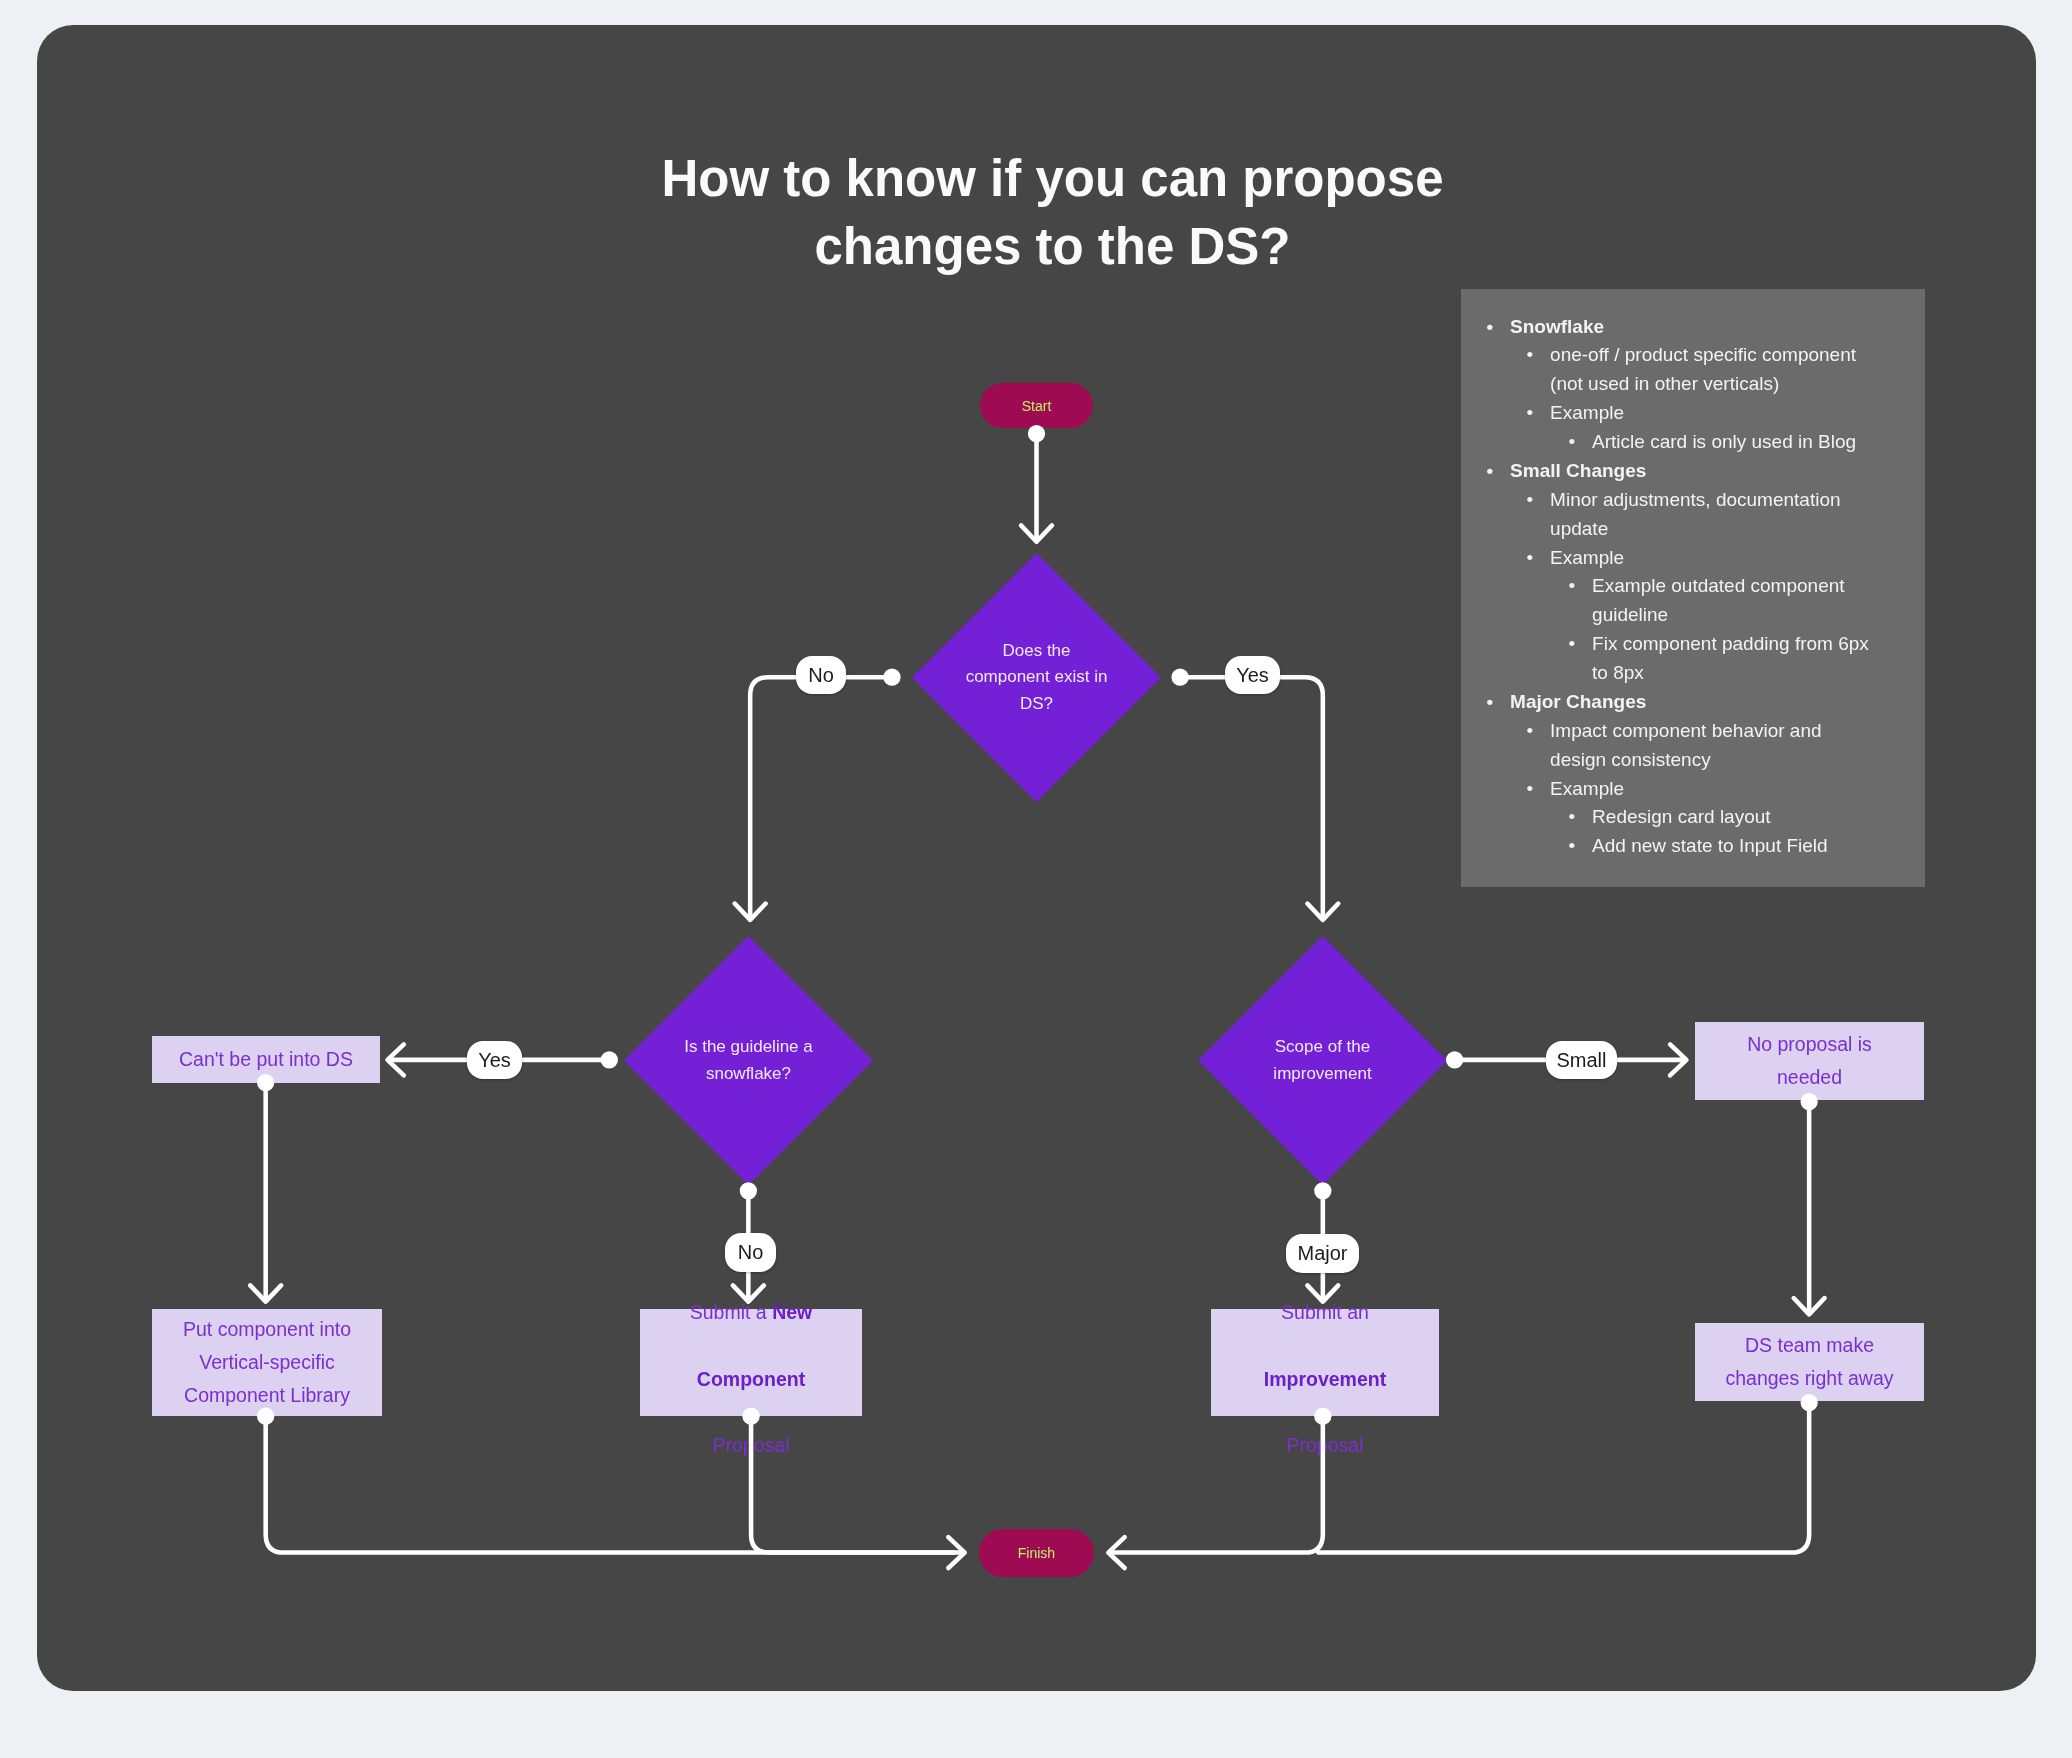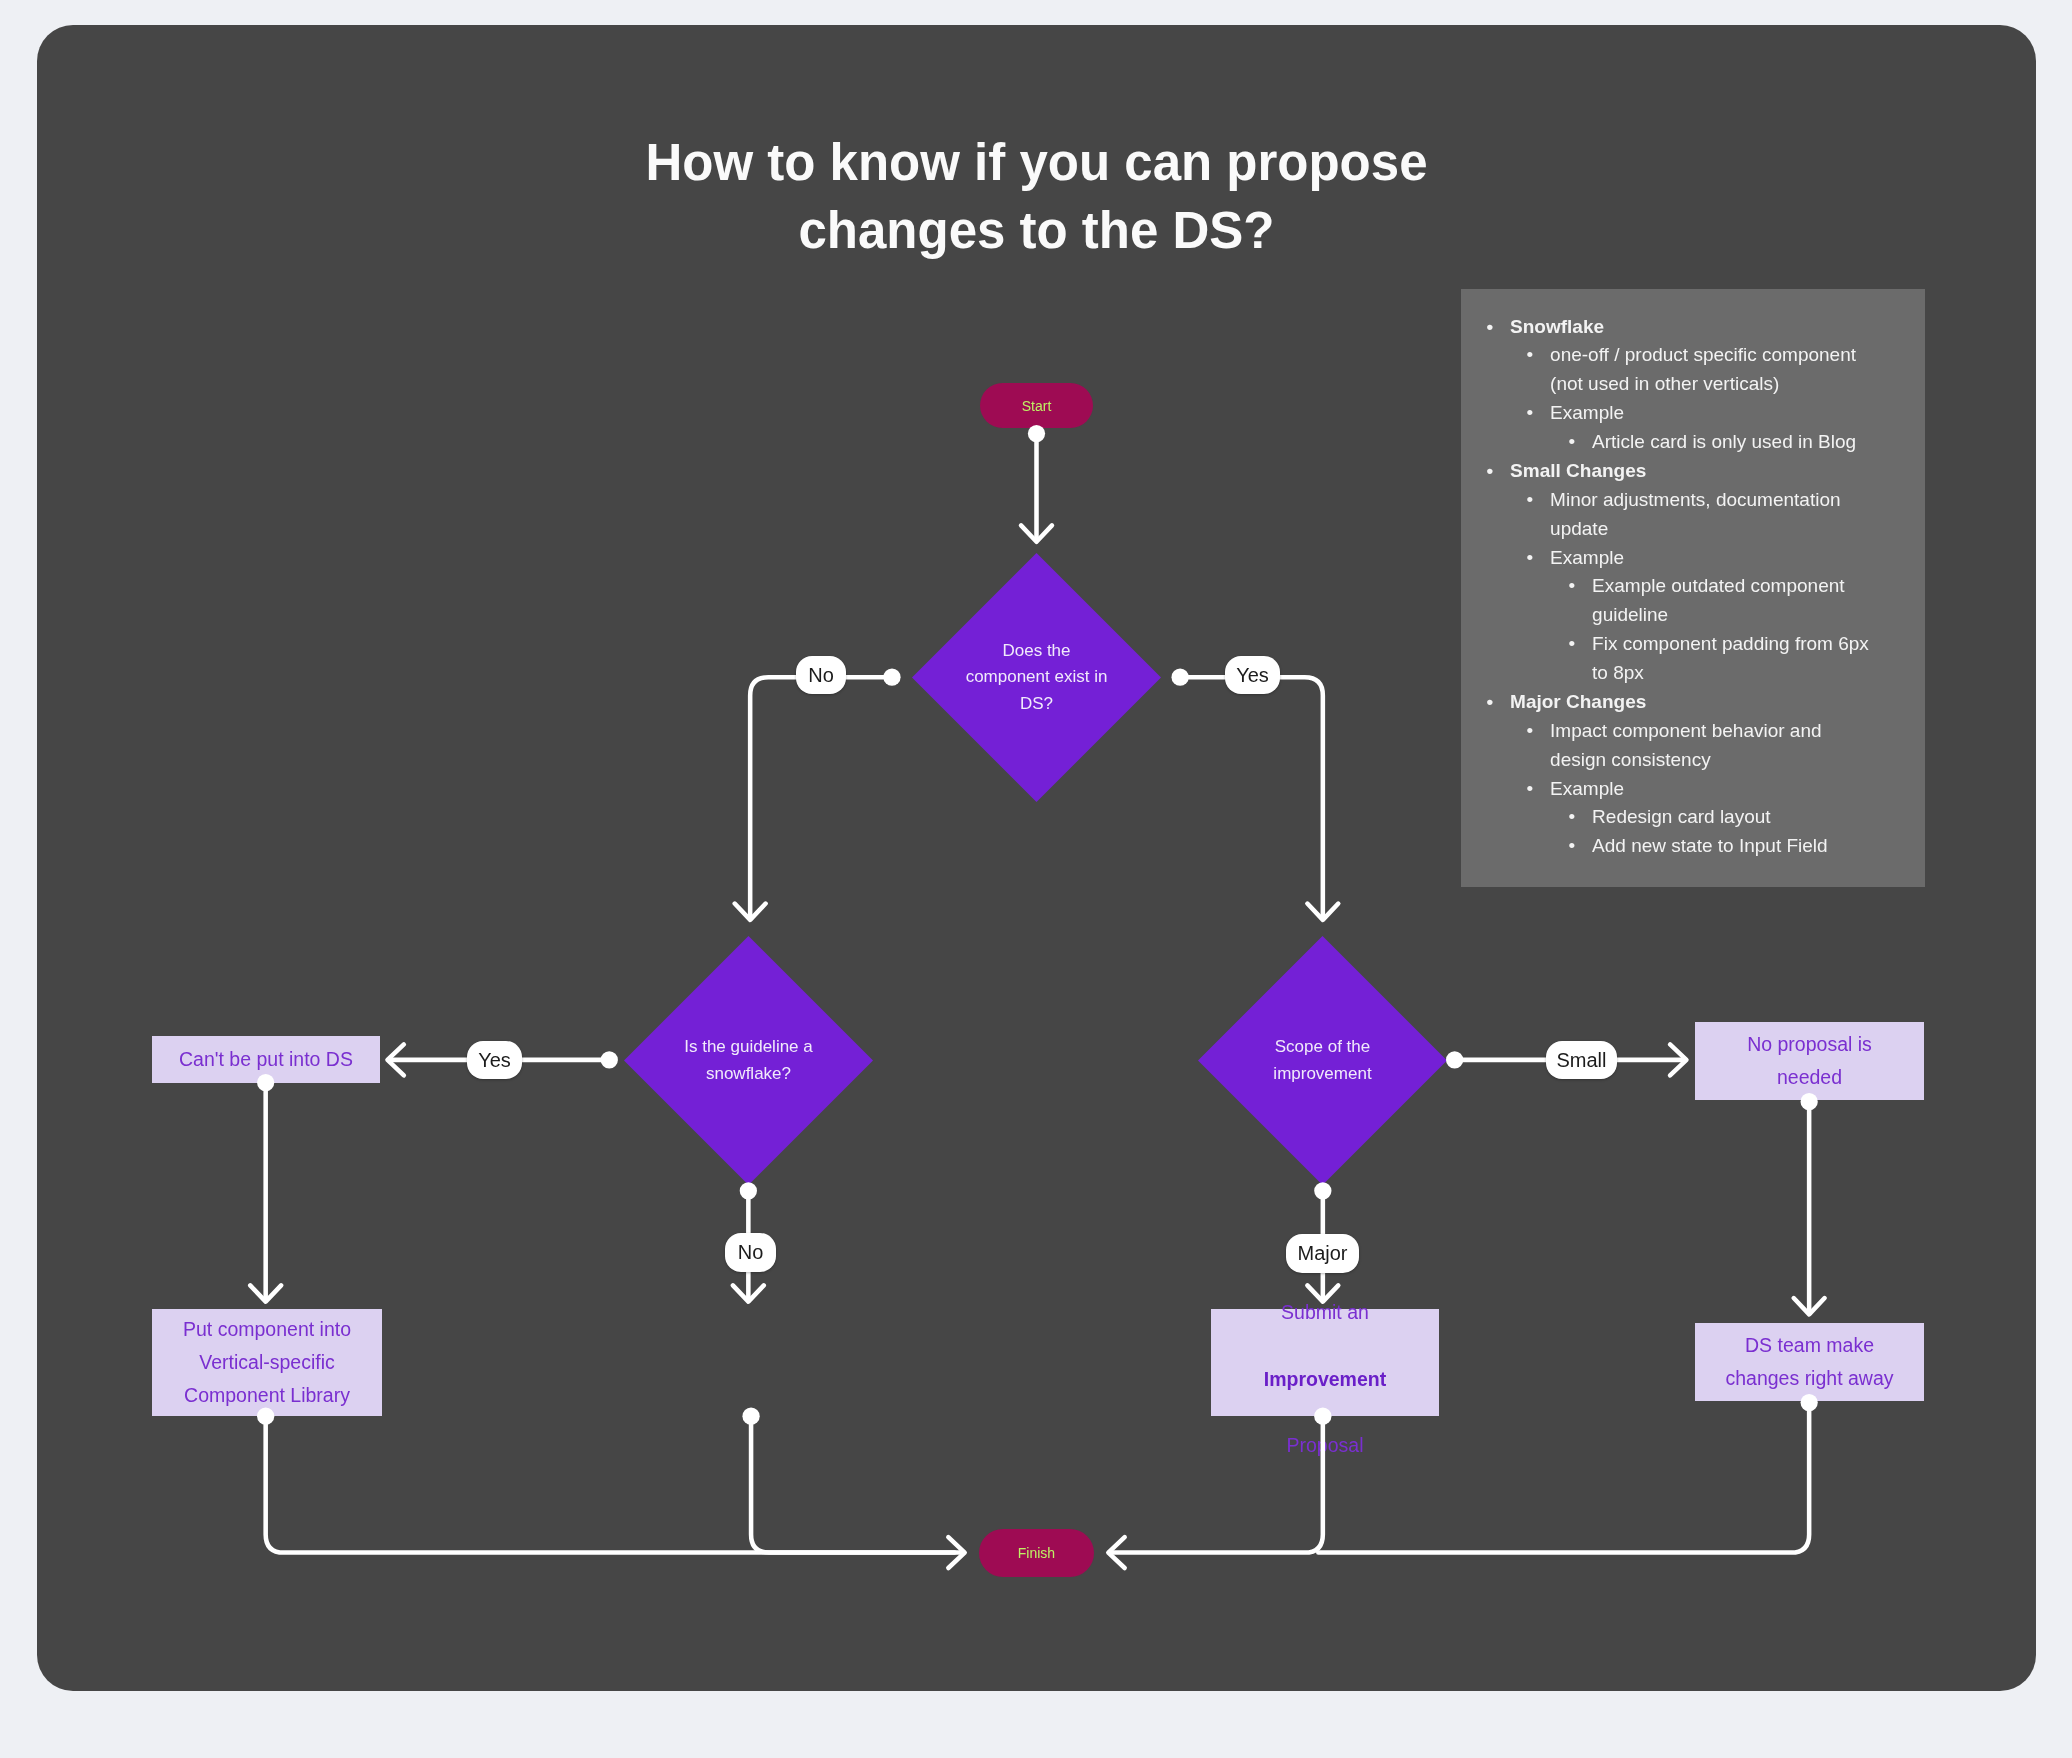--- a/index.html
+++ b/index.html
@@ -12,21 +12,21 @@
     --fbox_text:#7A2FD0;
     --fbox_text_bold:#6A1FC8;
     --line:#FFFFFF;
     --label_bg:#FFFFFF;
     --label_text:#1C1C1C;
   }
   *{box-sizing:border-box}
   body{margin:0;font-family:"Liberation Sans",sans-serif}
   .page{position:relative;width:2073px;height:1758px;background:var(--page_bg);overflow:hidden}
   .card{position:absolute;left:37px;top:24.5px;width:1999px;height:1666px;background:var(--card_bg);border-radius:36px;z-index:1}
-  .title{position:absolute;left:37px;top:129px;width:1999px;margin:0;text-align:center;
+  .title{position:absolute;left:37px;top:129px;width:1999px;margin:16px;text-align:center;
          font-size:51px;font-weight:700;color:#FAFAFA;line-height:1.34;white-space:pre-line;z-index:10}
 
   
   .legend{position:absolute;left:1461px;top:289px;width:464px;height:598px;background:var(--legend_bg);
           color:#F3F3F3;padding:23.6px 25.5px;font-size:19px;line-height:1.52;z-index:10}
   .lg-row{display:flex}
   .lg-row.bold{font-weight:700}
   .lv1{margin-left:0}
   .lv2{margin-left:40px}
   .lv3{margin-left:82px}
@@ -218,20 +218,27 @@
 
   <div class="diamond" style="left:1198px;top:936px">Scope of the
 improvement</div>
 
   <div class="fbox" style="left:152px;top:1036px;width:228px;height:47px">Can't be put into DS</div>
 
   <div class="fbox" style="left:152px;top:1309px;width:230px;height:107px">Put component into
 Vertical-specific
 Component Library</div>
 
+  <div class="fbox" style="left:640px;top:1309px;width:222px;height:107px">
+    <div>
+      <span>Submit a </span><b>New</b><br>
+      <b>Component</b><br>
+      <span>Proposal</span>
+    </div>
+  </div>
 
   <div class="fbox" style="left:1211px;top:1309px;width:228px;height:107px">
     <div>
       <span>Submit an</span><br>
       <b>Improvement</b><br>
       <span>Proposal</span>
     </div>
   </div>
 
   <div class="fbox" style="left:1695px;top:1022px;width:229px;height:78px">No proposal is

